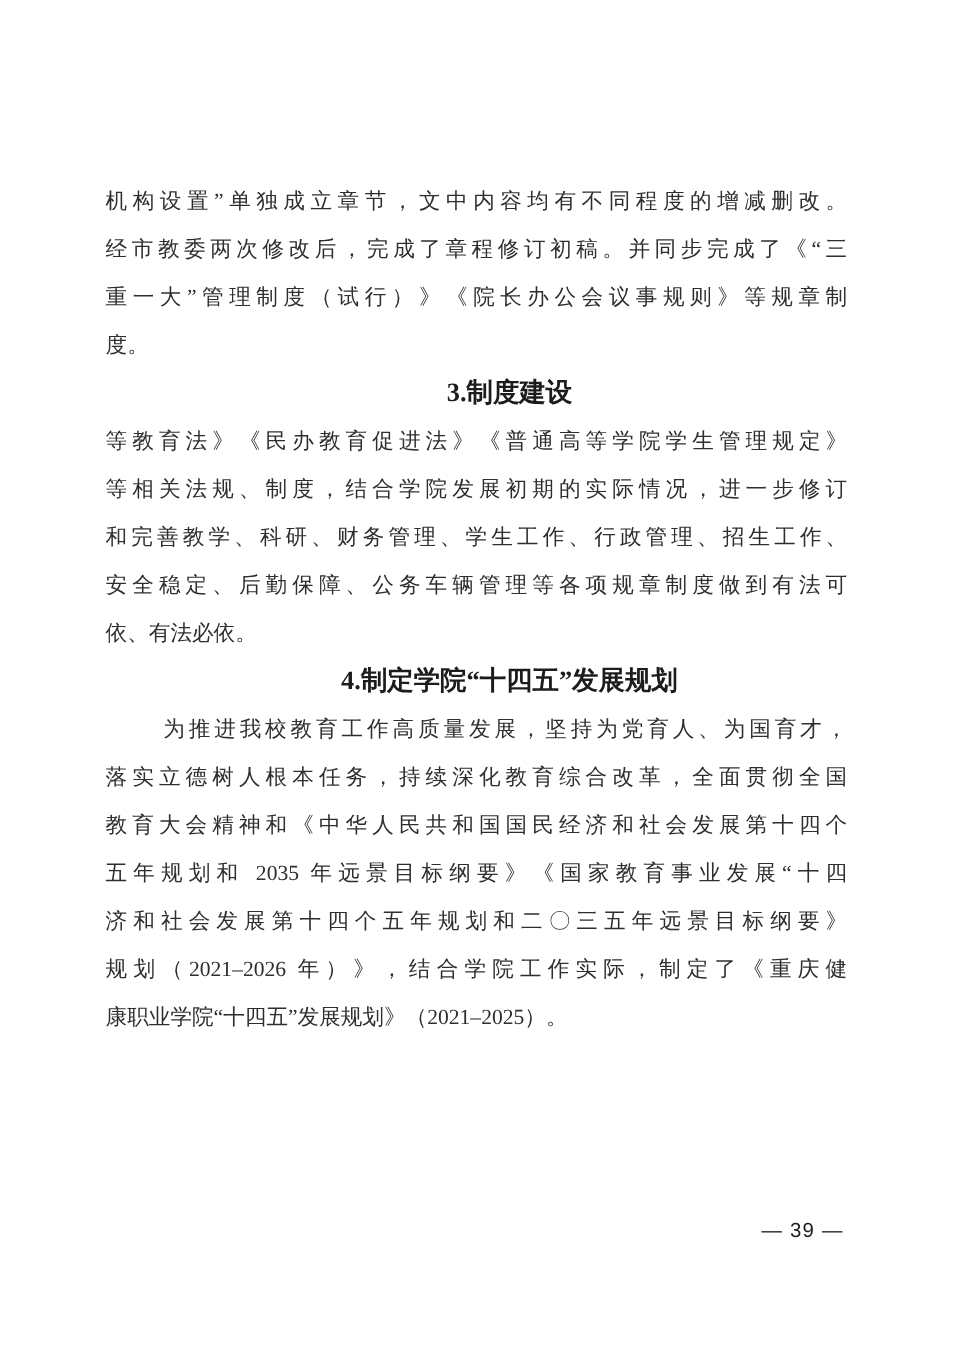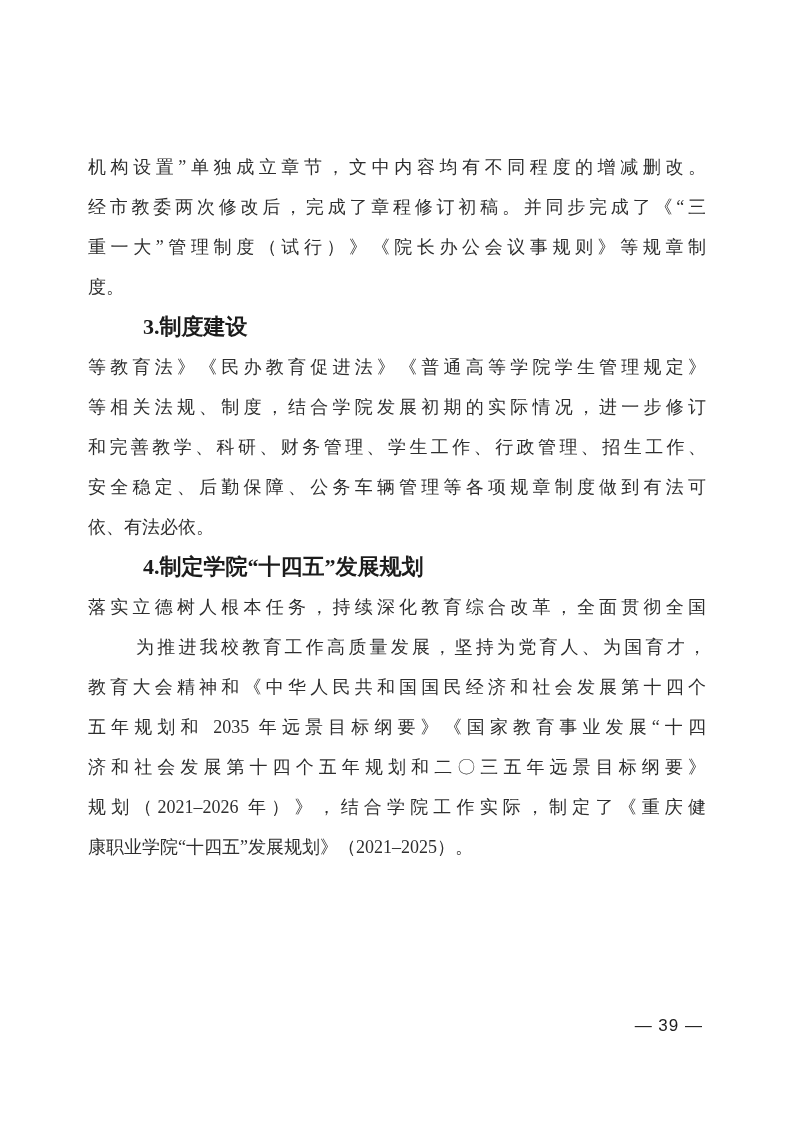--- a/index.html
+++ b/index.html
@@ -40,21 +40,21 @@
   
   .end {
     text-align: left;
   }
   
   .hd {
     font-weight: bold;
     font-size: 22px;
     color: #1c1c1c;
     padding-left: 55px;
-    text-align: left;
+    text-align: center;
   }
   .pageno {
     position: absolute;
     top: 1016px;
     right: 97px;
     font-family: "Liberation Sans", "DejaVu Sans", sans-serif;
     font-size: 17px;
     color: #1c1c1c;
     letter-spacing: 1px;
     white-space: nowrap;
@@ -69,22 +69,22 @@
     <div class="ln j">经市教委两次修改后，完成了章程修订初稿。并同步完成了《“三</div>
     <div class="ln j">重一大”管理制度（试行）》《院长办公会议事规则》等规章制</div>
     <div class="ln end">度。</div>
     <div class="ln hd">3.制度建设</div>
     <div class="ln j">等教育法》《民办教育促进法》《普通高等学院学生管理规定》</div>
     <div class="ln j">等相关法规、制度，结合学院发展初期的实际情况，进一步修订</div>
     <div class="ln j">和完善教学、科研、财务管理、学生工作、行政管理、招生工作、</div>
     <div class="ln j">安全稳定、后勤保障、公务车辆管理等各项规章制度做到有法可</div>
     <div class="ln end">依、有法必依。</div>
     <div class="ln hd">4.制定学院“十四五”发展规划</div>
+    <div class="ln j ind">为推进我校教育工作高质量发展，坚持为党育人、为国育才，</div>
     <div class="ln j">落实立德树人根本任务，持续深化教育综合改革，全面贯彻全国</div>
-    <div class="ln j ind">为推进我校教育工作高质量发展，坚持为党育人、为国育才，</div>
     <div class="ln j">教育大会精神和《中华人民共和国国民经济和社会发展第十四个</div>
     <div class="ln j">五年规划和 2035 年远景目标纲要》《国家教育事业发展“十四</div>
     <div class="ln j">济和社会发展第十四个五年规划和二〇三五年远景目标纲要》</div>
     <div class="ln j">规划（2021–2026 年）》，结合学院工作实际，制定了《重庆健</div>
     <div class="ln end">康职业学院“十四五”发展规划》（2021–2025）。</div>
   </div>
   <div class="pageno">— 39 —</div>
 </div>
 
 </body></html>

